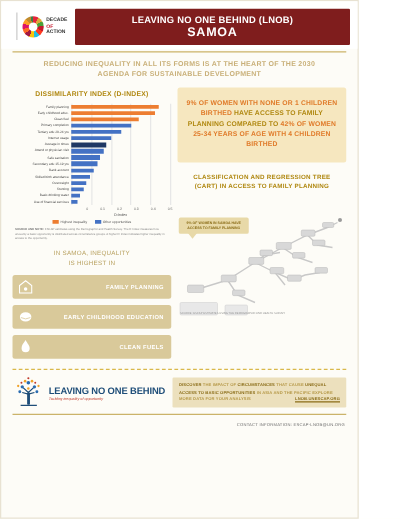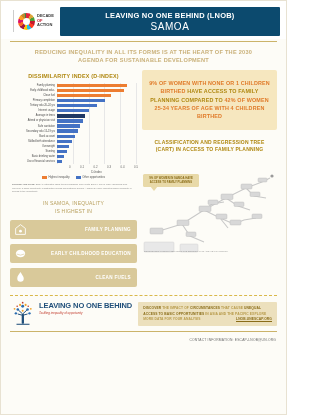--- a/index.html
+++ b/index.html
@@ -62,26 +62,26 @@
     content: ""; position: absolute; inset: 5px;
     background: #fff; border-radius: 50%;
   }
   .sdg-text {
     font-size: 4px; font-weight: bold; line-height: 1.15;
     color: #333; margin-left: 2px;
   }
   .sdg-text .mid { color: #c5192d; }
   .title-banner {
     flex: 1; margin-left: 6px;
-    background: #0c4a6e; color: #ffffff;
+    background: #7f1d1d; color: #ffffff;
     text-align: center; padding: 4px 2px;
     border-radius: 1px;
   }
   .title-banner .l1 { font-size: 7.5px; font-weight: bold; letter-spacing: 0.2px; }
-  .title-banner .l2 { font-size: 10px; font-weight: normal; letter-spacing: 0.6px; margin-top: 1px; }
+  .title-banner .l2 { font-size: 10px; font-weight: bold; letter-spacing: 0.6px; margin-top: 1px; }
 
   .rule-gold { height: 1px; background: #cbb36a; margin: 2px 9px 0 9px; }
 
   
   .subtitle {
     text-align: center; color: #c9b079;
     font-size: 5.6px; font-weight: bold; line-height: 1.5;
     padding: 6px 24px 5px 24px; letter-spacing: 0.25px;
   }
 
@@ -182,21 +182,21 @@
     letter-spacing: 0.3px; text-align: right;
   }
 
   
   .dotted {
     border-top: 1px dashed #d9b84a; margin: 3px 9px 0 9px;
   }
 
   
   .footer { display: flex; align-items: center; padding: 5px 9px 0 9px; gap: 6px; }
-  .lnob-logo { display: flex; align-items: flex-start; gap: 3px; }
+  .lnob-logo { display: flex; align-items: center; gap: 3px; }
   .tree-icon { width: 26px; height: 26px; flex: none; }
   .lnob-text .t1 {
     font-size: 7.5px; font-weight: bold; color: #1f4e79;
     letter-spacing: -0.1px; white-space: nowrap;
   }
   .lnob-text .t2 {
     font-size: 3px; color: #c0392b; font-style: italic; margin-top: 0.5px;
     white-space: nowrap;
   }
   .footer-box {

